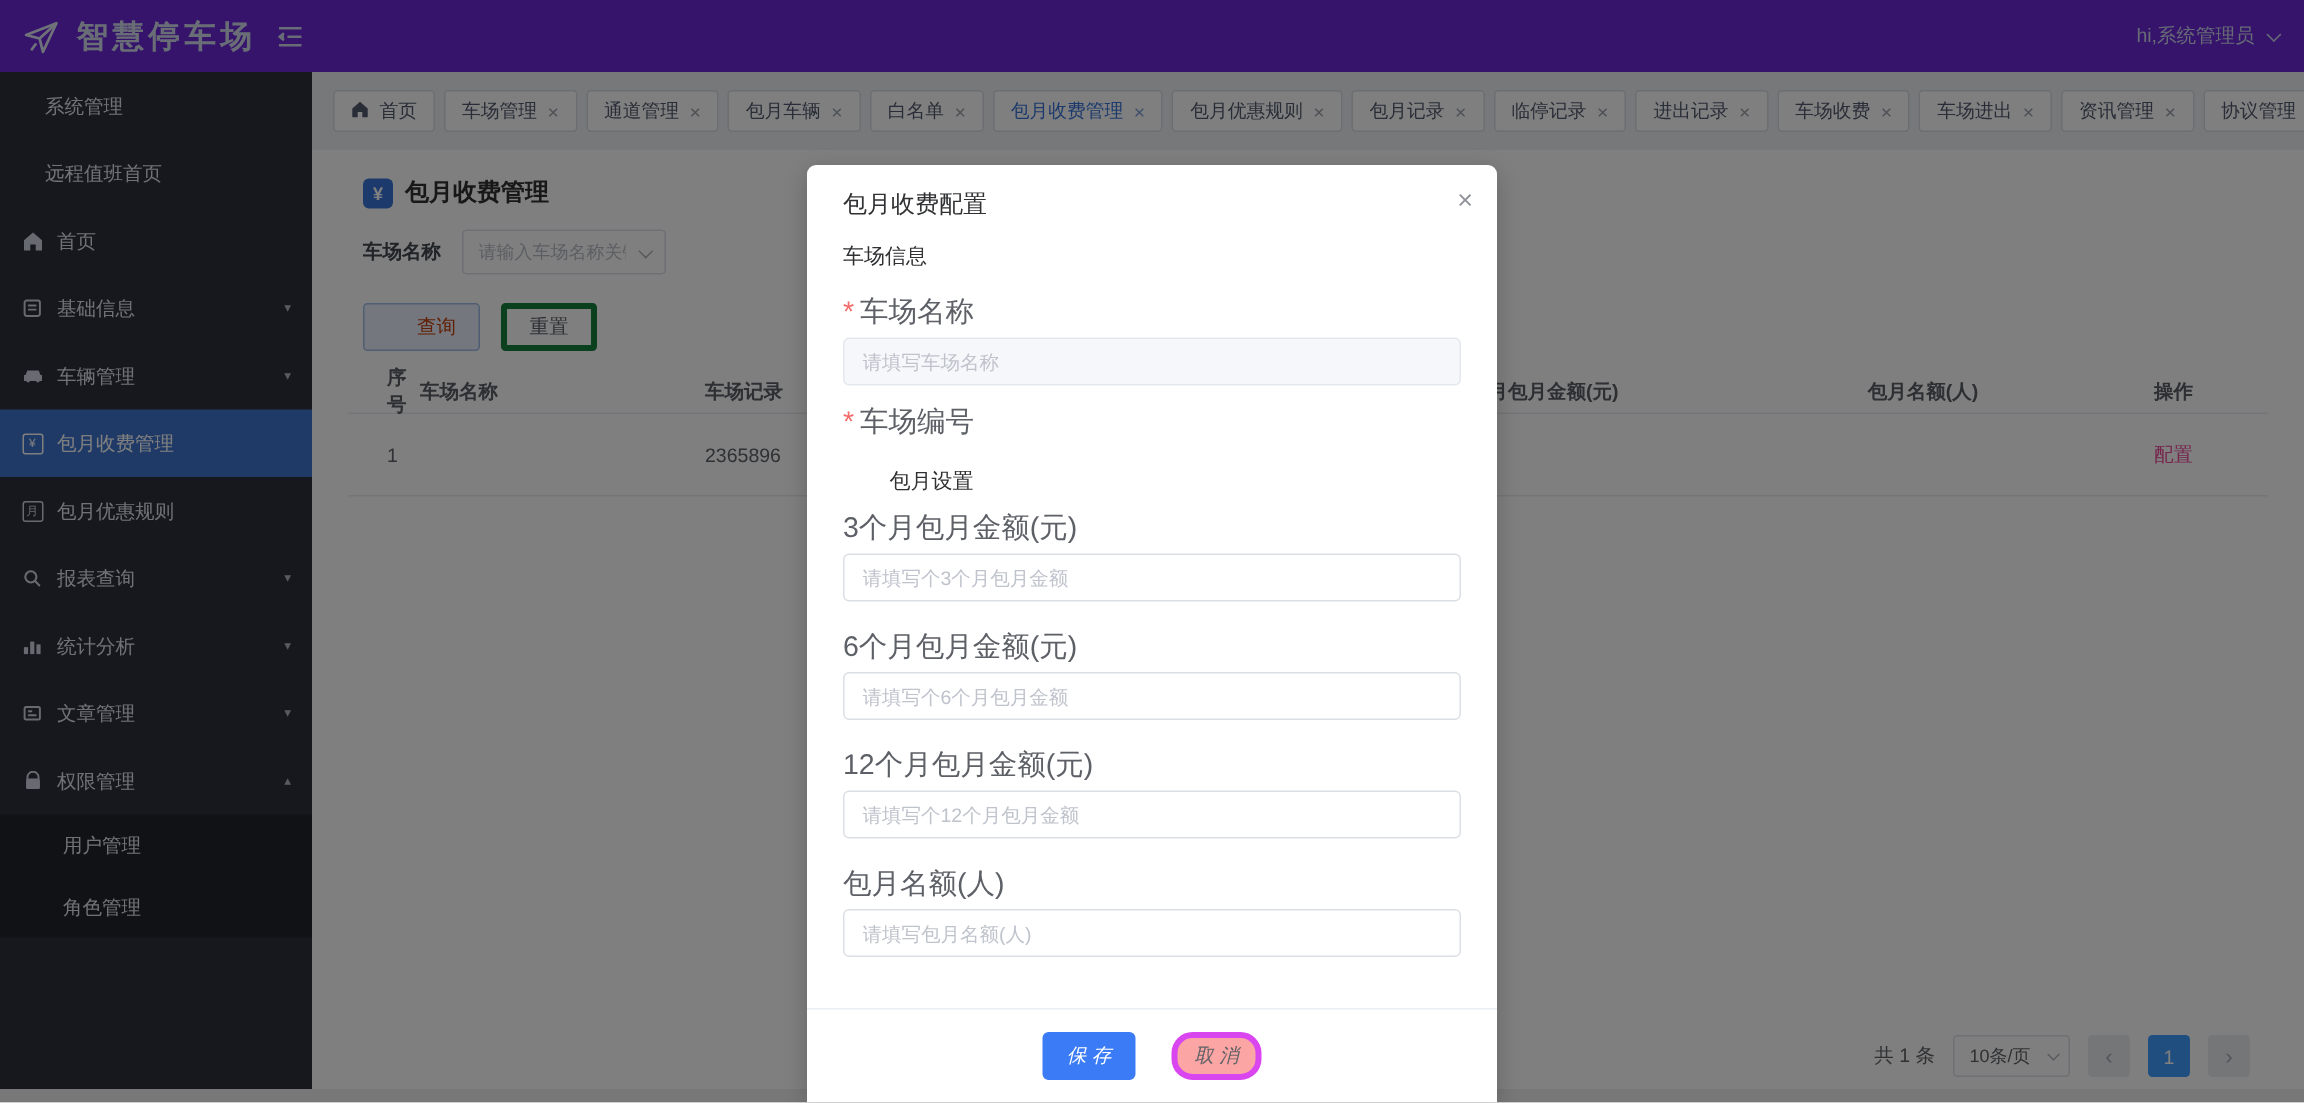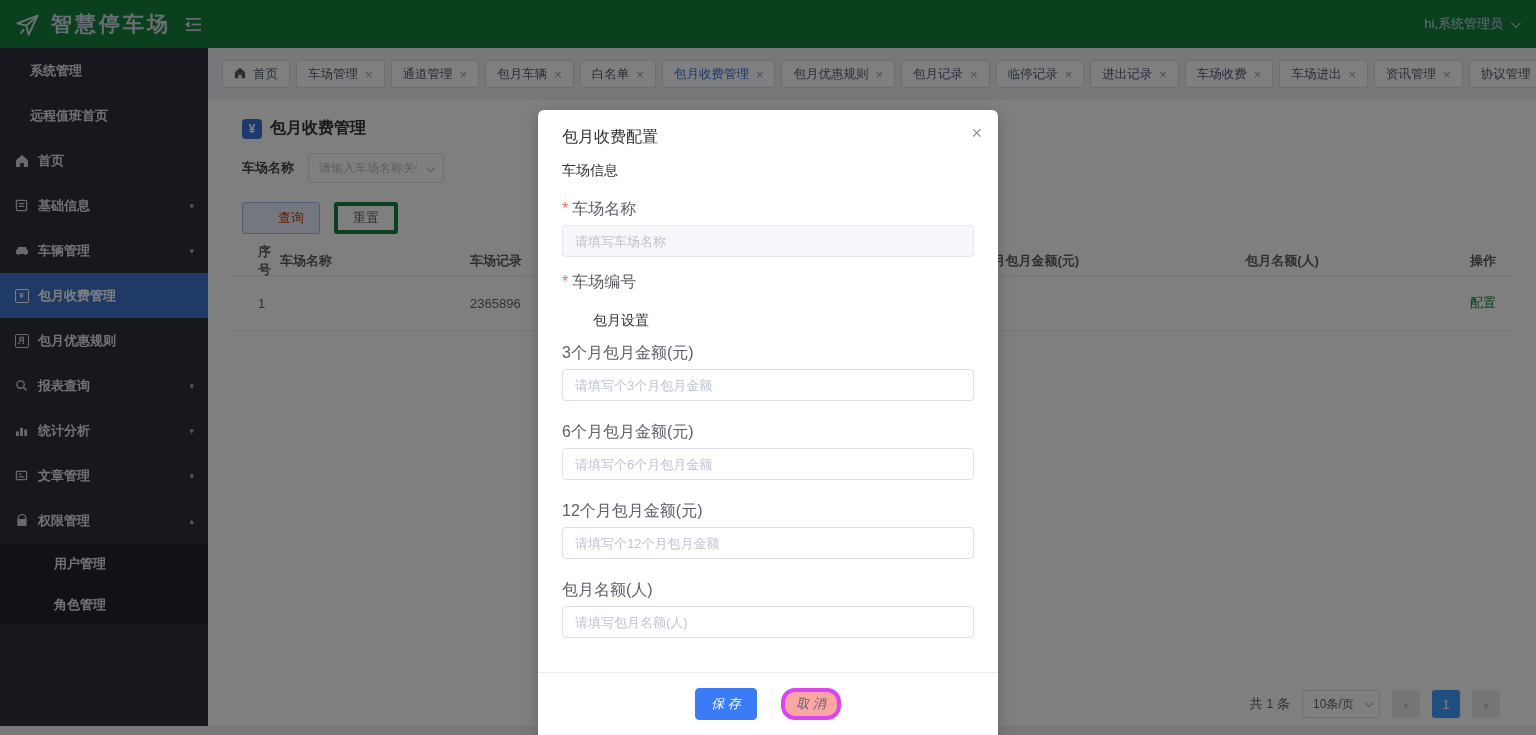--- a/index.html
+++ b/index.html
@@ -1,42 +1,42 @@
 <!DOCTYPE html>
 <html><head>
 <meta charset="utf-8">
 <style>
   * { margin:0; padding:0; box-sizing:border-box; }
   html,body { width:1536px; height:735px; overflow:hidden; background:#e8eaed;
     font-family:"Liberation Sans","DejaVu Sans",sans-serif; }
   .stage { position:relative; width:1536px; height:735px; overflow:hidden; background:#fff; }
 
   
-  .topbar { position:absolute; left:0; top:0; width:1536px; height:48px; background:#15803d;
+  .topbar { position:absolute; left:0; top:0; width:1536px; height:48px; background:#6d28d9;
     display:flex; align-items:center; z-index:1; }
   .logo { display:flex; align-items:center; gap:10px; padding-left:14px; cursor:pointer; }
   .logo svg { display:block; }
   .logo-text { color:#d3dcec; font-size:21px; font-weight:bold; letter-spacing:3px; }
   .fold-icon { margin-left:14px; cursor:pointer; display:flex; align-items:center; }
   .topbar-spacer { flex:1; }
   .user-box { display:flex; align-items:center; gap:8px; padding-right:18px; color:#ccd6ea;
     font-size:13px; cursor:pointer; }
   .chev { width:7px; height:7px; border-right:1.5px solid #ccd6ea; border-bottom:1.5px solid #ccd6ea;
     transform:rotate(45deg) translateY(-2px); display:inline-block; }
 
   
   .sidebar { position:absolute; left:0; top:48px; width:208px; height:678px; background:#2c303a; z-index:1; }
   .side-item { height:45px; display:flex; align-items:center; padding:0 14px 0 30px;
-    color:#dfe4ee; font-size:13px; cursor:pointer; position:relative;font-weight:bold; }
+    color:#dfe4ee; font-size:13px; cursor:pointer; position:relative; }
   .side-item .s-icon { width:15px; height:15px; margin-right:9px; margin-left:-16px;
     display:flex; align-items:center; justify-content:center; color:#cfd5e0; flex:none; }
   .side-item.no-icon { padding-left:30px; }
   .side-item .arrow { margin-left:auto; font-size:9px; color:#aeb4c0; }
   .side-item.active { background:#3e74cc; color:#ffffff; }
-  .submenu { background:#22252d;padding-left:12px; }
+  .submenu { background:#22252d; }
   .submenu .side-item { padding-left:42px; height:41px; }
   .icon-box { width:14px; height:14px; border:1px solid #cfd5e0; border-radius:2px; font-size:8px;
     line-height:12px; text-align:center; color:#cfd5e0; }
 
   
   .content { position:absolute; left:208px; top:48px; width:1328px; height:678px; background:#ffffff; }
   .tabstrip { height:52px; background:#eef0f4; display:flex; align-items:center; gap:6px;
     padding:0 14px; overflow:hidden; }
   .tab { height:28px; background:#ffffff; border:1px solid #d8dce3; border-radius:3px;
     display:flex; align-items:center; gap:7px; padding:0 11px; font-size:12.5px; color:#515a6e;
@@ -67,22 +67,22 @@
 
   .table { margin:12px 24px 0 24px; }
   .t-row { display:flex; align-items:center; border-bottom:1px solid #e8ebf0; }
   .t-head { height:30px; font-size:13px; color:#5a5f66; font-weight:bold; }
   .t-body { height:55px; font-size:13px; color:#5e6369; }
   .c1 { width:48px; padding-left:26px; flex:none; }
   .c2 { width:190px; flex:none; }
   .c3 { flex:1; }
   .c4 { width:280px; flex:none; text-align:center; }
   .c5 { width:240px; flex:none; text-align:center; }
-  .c6 { width:110px; flex:none; text-align:right; padding-right:16px; }
-  .link { color:#15803d; cursor:pointer;margin-top:28px; }
+  .c6 { width:110px; flex:none; text-align:center; padding-right:16px; }
+  .link { color:#ec4899; cursor:pointer;margin-top:28px; }
 
   .pagination { position:absolute; right:36px; bottom:8px; display:flex; align-items:center; gap:12px; }
   .pg-total { font-size:13px; color:#606266; }
   .pg-size { position:relative; width:78px; height:28px; }
   .pg-size input { width:100%; height:100%; border:1px solid #dcdfe6; border-radius:3px;
     font-size:12px; color:#606266; padding:0 20px 0 10px; outline:none; background:#fff; }
   .pg-size .chevg { position:absolute; right:8px; top:10px; width:6px; height:6px;
     border-right:1.5px solid #b0b4bc; border-bottom:1.5px solid #b0b4bc; transform:rotate(45deg); }
   .pg-btn { width:28px; height:28px; border-radius:3px; background:#ebedf0; color:#a8abb2;
     display:flex; align-items:center; justify-content:center; font-size:15px; cursor:pointer; }
@@ -94,21 +94,21 @@
   
   .overlay { position:absolute; left:0; top:0; width:1536px; height:735px;
     background:rgba(0,0,0,0.5); z-index:50; }
   .modal { position:absolute; left:538px; top:110px; width:460px; height:625px; background:#ffffff;
     border-radius:6px 6px 0 0; z-index:60; padding:0 24px; box-shadow:0 4px 16px rgba(0,0,0,.2); }
   .modal-close { position:absolute; top:14px; right:16px; color:#909399; font-size:18px;
     line-height:18px; cursor:pointer; }
   .modal-title { padding-top:18px; font-size:16px; color:#303133; font-weight:500; line-height:18px; }
   .m-section { margin-top:16px; font-size:14px; color:#303133; font-weight:500; line-height:16px; }
   .m-section.second { margin-top:24px;margin-left:31px; }
-  .m-label { margin:18px 0 10px 0; font-size:16px; color:#5d6066; line-height:13px; }
+  .m-label { margin:18px 0 10px 0; font-size:19px; color:#5d6066; line-height:13px; }
   .m-label.first { margin-top:24px; }
   .m-label.gap24 { margin-top:24px; }
   .req { color:#f56c6c; margin-right:4px; }
   .m-input { width:100%; height:32px; border:1px solid #dcdfe6; border-radius:4px; font-size:13px;
     padding:0 12px; color:#606266; outline:none; background:#fff; }
   .m-input::placeholder { color:#bfc3cc; }
   .m-input.disabled { background:#f5f7fa; border-color:#e4e7ed; color:#a8abb2; }
   .modal-footer { position:absolute; left:0; bottom:0; width:460px; height:63px;
     border-top:1px solid #ebeef5; display:flex; align-items:center; justify-content:center; gap:24px;font-style:italic; }
   .btn-save { width:62px; height:32px; background:#3b7cf6; border:1px solid #3b7cf6; border-radius:4px;

